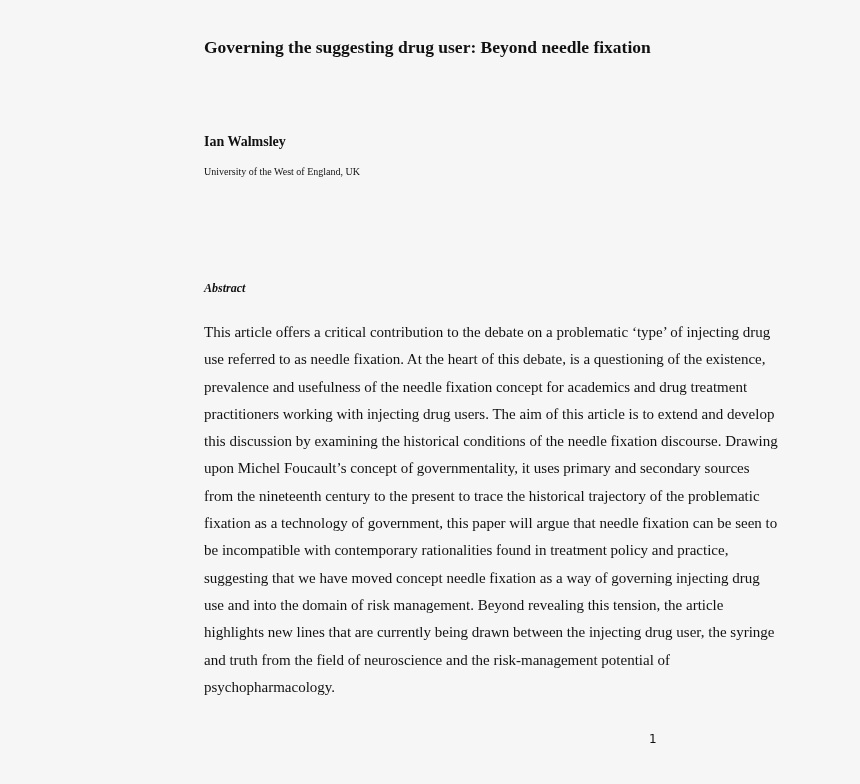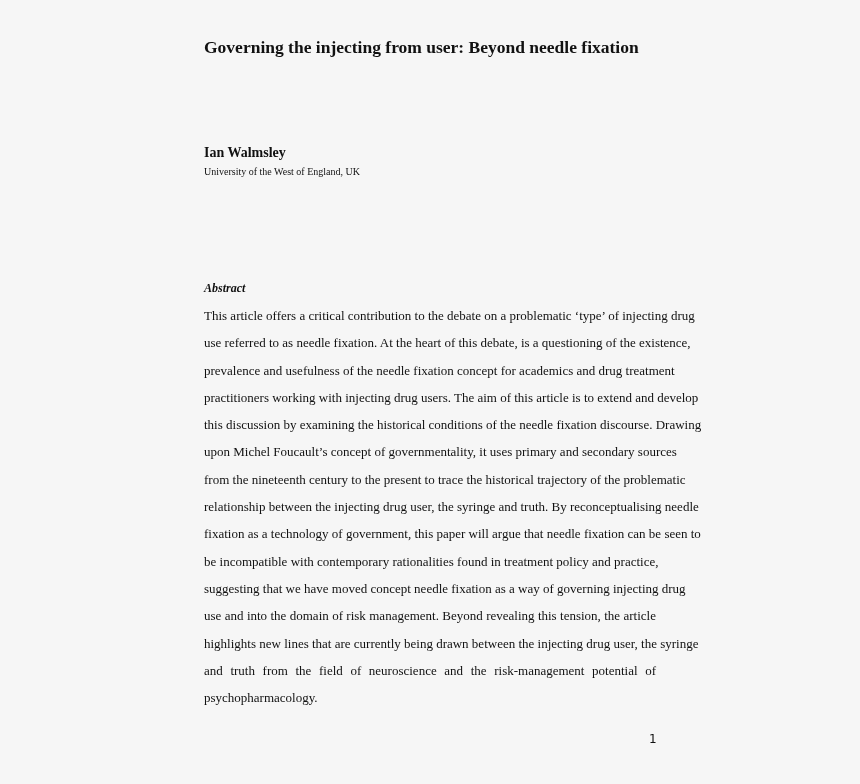--- a/index.html
+++ b/index.html
@@ -11,66 +11,65 @@
       font-family: "Liberation Serif", "DejaVu Serif", serif;
       color: #111;
     }
     .page-title {
       position: absolute; left: 204px; top: 37px;
       font-size: 17.5px; font-weight: bold; white-space: nowrap;
       letter-spacing: 0px;
     }
     .author {
       position: absolute; left: 204px; top: 134px;
-      font-size: 14px; font-weight: bold; margin-top: 11px;
+      font-size: 14px; font-weight: bold;
     }
     .affiliation {
       position: absolute; left: 204px; top: 166px;
       font-size: 10px;
     }
     .abstract-heading {
       position: absolute; left: 204px; top: 281px;
       font-size: 12px; font-weight: bold; font-style: italic;
     }
     .abstract-body {
-      position: absolute; left: 204px; top: 306px;
+      position: absolute; left: 204px; top: 322px;
       width: 452px;
-      font-size: 13px;
+      font-size: 15px;
     }
     .abstract-line {
       height: 27.3px; line-height: 20px;
       text-align: justify; text-align-last: justify;
       white-space: nowrap;
     }
     .abstract-line.last { text-align-last: left; }
     .page-number {
       position: absolute; left: 649px; top: 732px;
       font-size: 12px;
       font-family: "DejaVu Sans", sans-serif;
     }
   </style>
 </head>
 <body>
 
 <div>
-  <div class="page-title">Governing the injecting from user: Beyond needle fixation</div>
+  <div class="page-title">Governing the suggesting drug user: Beyond needle fixation</div>
   <div class="author">Ian Walmsley</div>
   <div class="affiliation">University of the West of England, UK</div>
 
   <div class="abstract-heading">Abstract</div>
 
   <div class="abstract-body">
     <div class="abstract-line">This article offers a critical contribution to the debate on a problematic ‘type’ of injecting drug</div>
     <div class="abstract-line">use referred to as needle fixation. At the heart of this debate, is a questioning of the existence,</div>
     <div class="abstract-line">prevalence and usefulness of the needle fixation concept for academics and drug treatment</div>
     <div class="abstract-line">practitioners working with injecting drug users. The aim of this article is to extend and develop</div>
     <div class="abstract-line">this discussion by examining the historical conditions of the needle fixation discourse. Drawing</div>
     <div class="abstract-line">upon Michel Foucault’s concept of governmentality, it uses primary and secondary sources</div>
     <div class="abstract-line">from the nineteenth century to the present to trace the historical trajectory of the problematic</div>
-    <div class="abstract-line">relationship between the injecting drug user, the syringe and truth. By reconceptualising needle</div>
     <div class="abstract-line">fixation as a technology of government, this paper will argue that needle fixation can be seen to</div>
     <div class="abstract-line">be incompatible with contemporary rationalities found in treatment policy and practice,</div>
     <div class="abstract-line">suggesting that we have moved concept needle fixation as a way of governing injecting drug</div>
     <div class="abstract-line">use and into the domain of risk management. Beyond revealing this tension, the article</div>
     <div class="abstract-line">highlights new lines that are currently being drawn between the injecting drug user, the syringe</div>
     <div class="abstract-line">and truth from the field of neuroscience and the risk-management potential of</div>
     <div class="abstract-line last">psychopharmacology.</div>
   </div>
 
   <div class="page-number">1</div>

